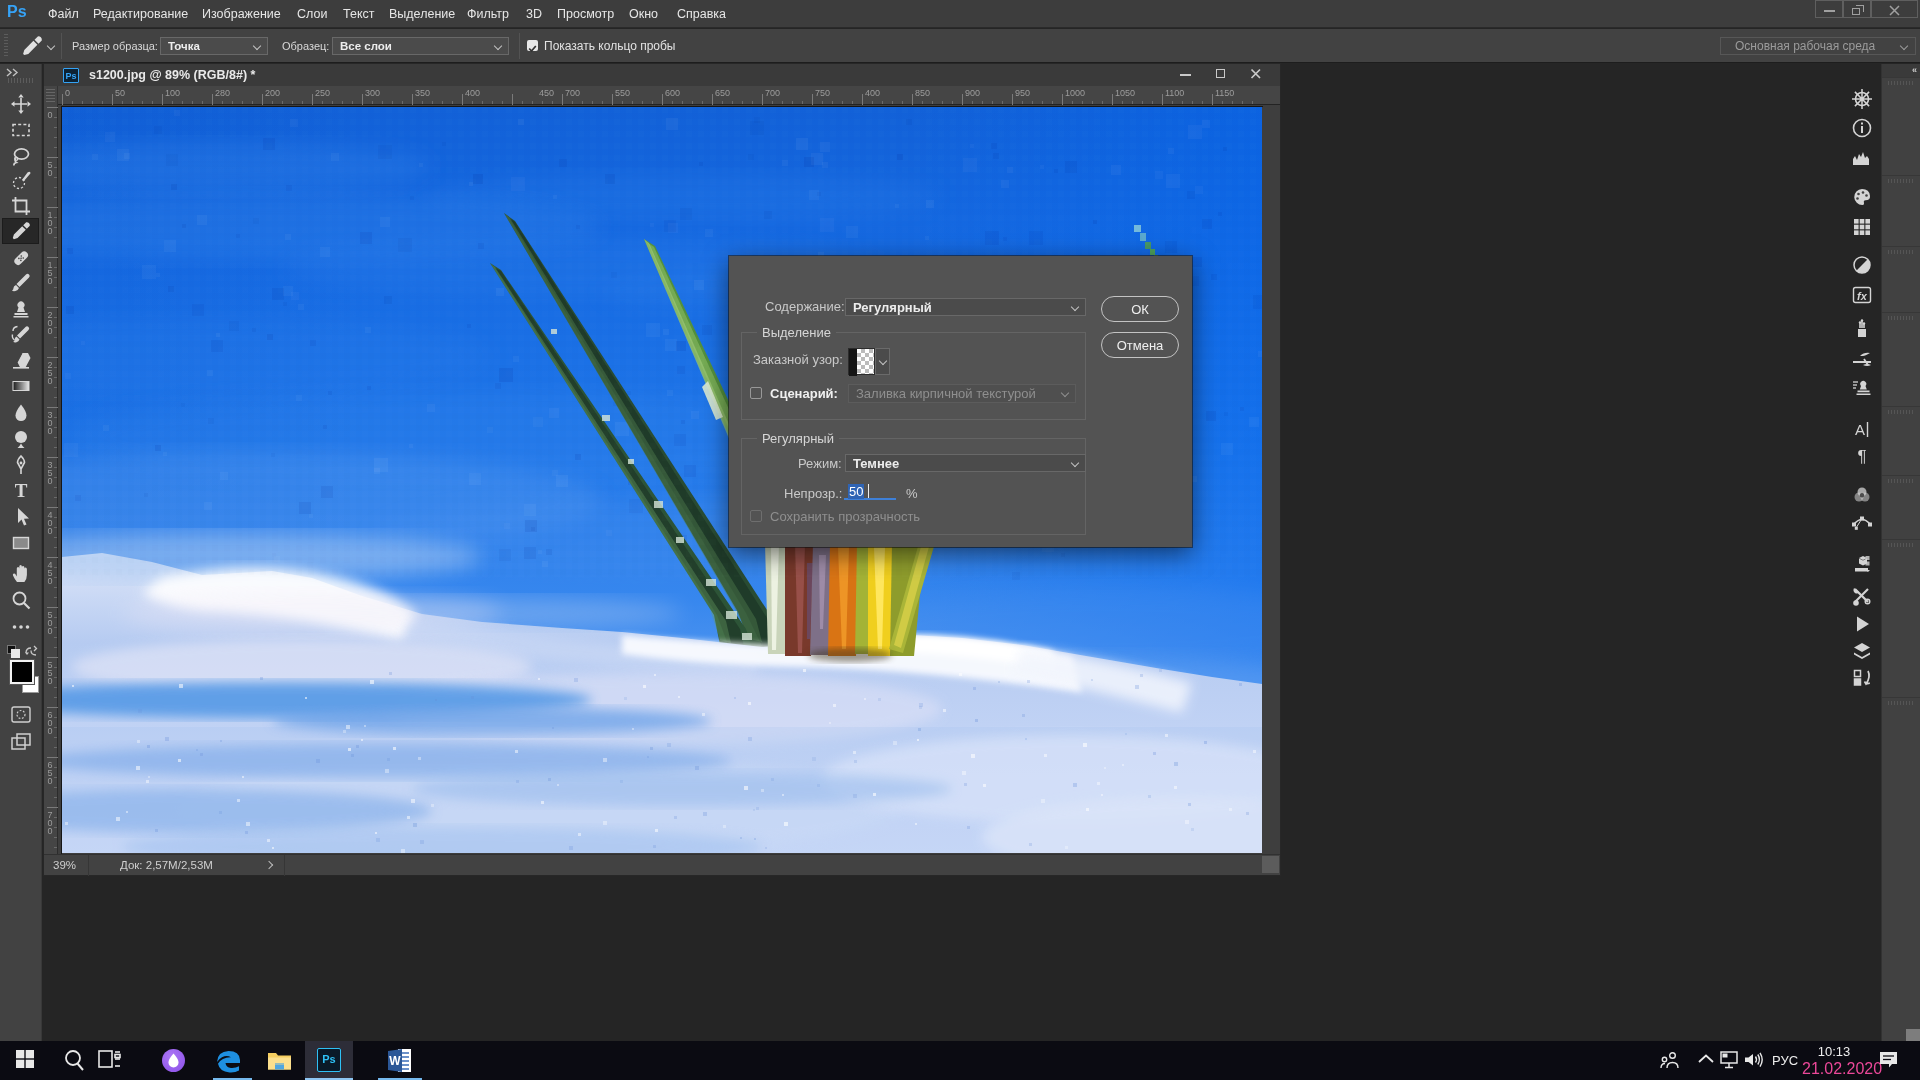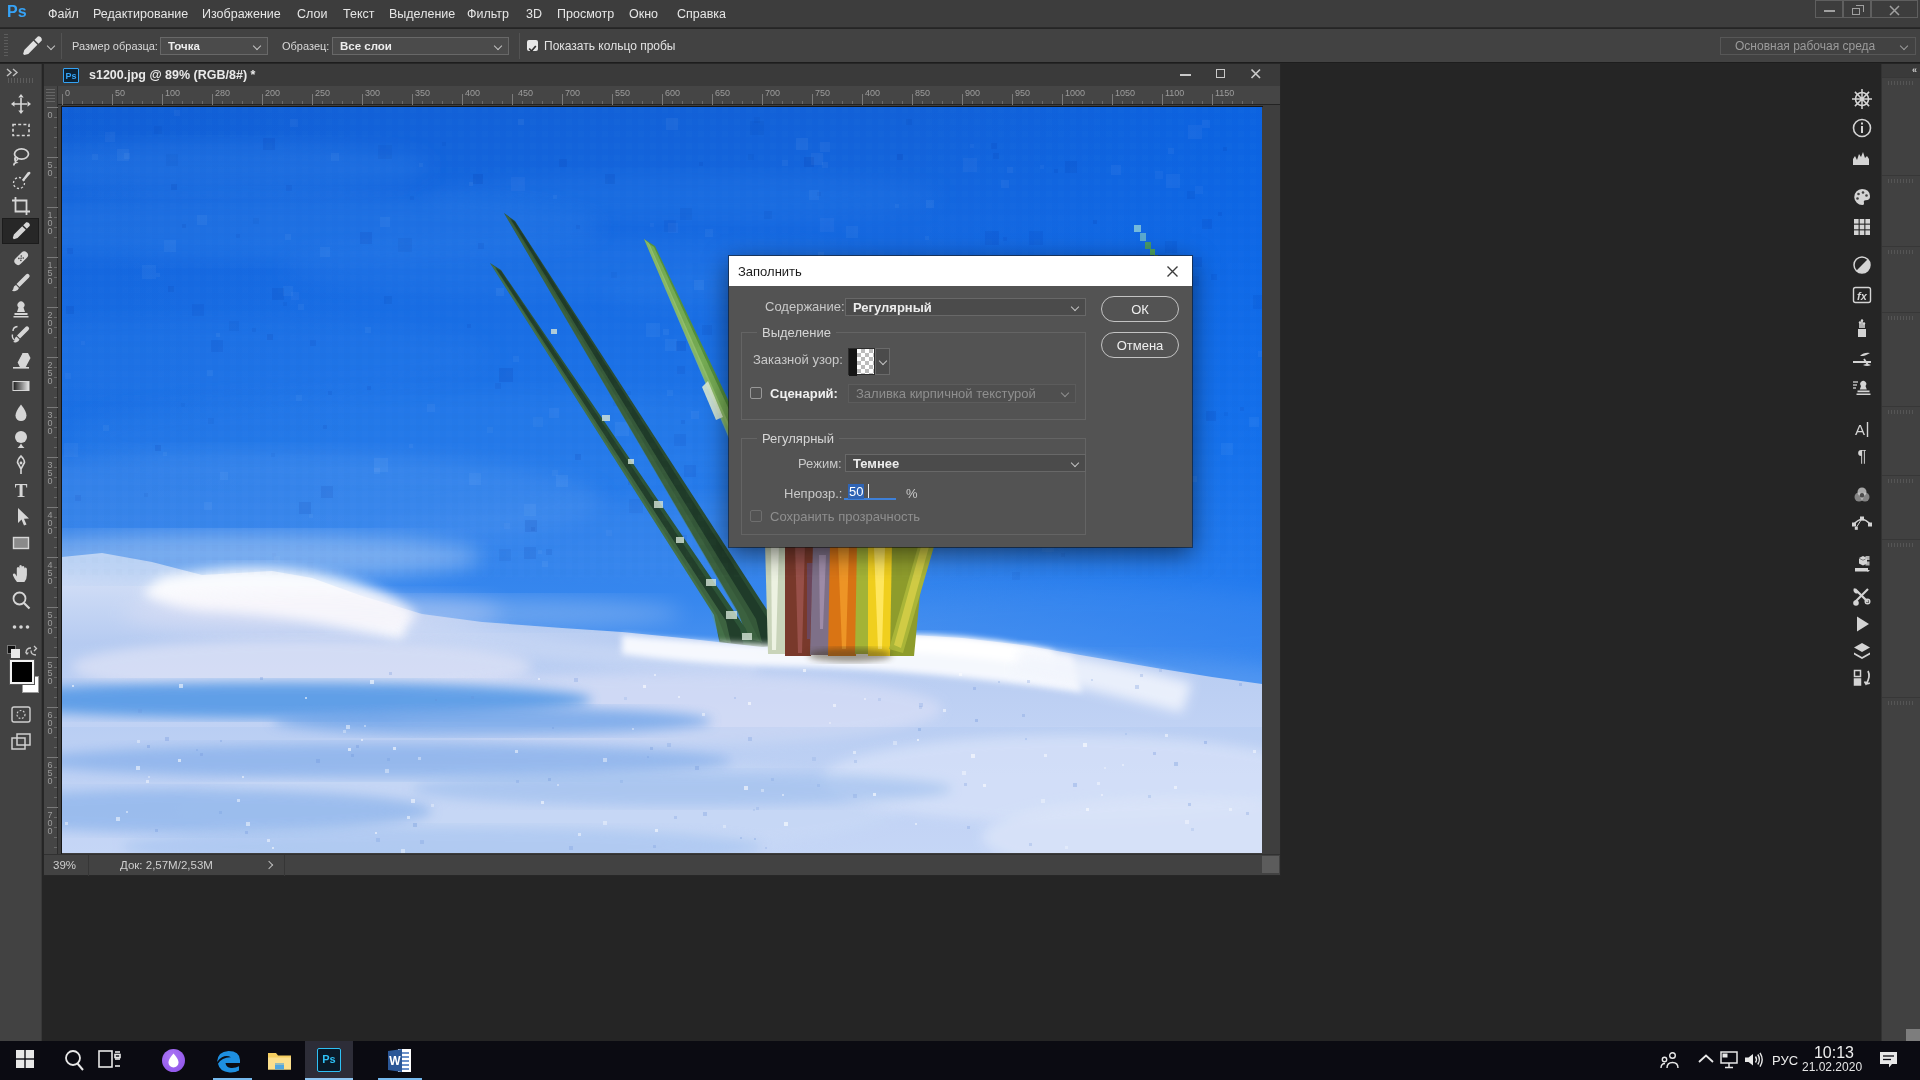--- a/index.html
+++ b/index.html
@@ -242,21 +242,21 @@
 <span class="rlab" style="left:221px;top:3px">200</span>
 <div class="tick" style="left:268px;top:8px;width:1px;height:11px"></div>
 <span class="rlab" style="left:271px;top:3px">250</span>
 <div class="tick" style="left:318px;top:8px;width:1px;height:11px"></div>
 <span class="rlab" style="left:321px;top:3px">300</span>
 <div class="tick" style="left:368px;top:8px;width:1px;height:11px"></div>
 <span class="rlab" style="left:371px;top:3px">350</span>
 <div class="tick" style="left:418px;top:8px;width:1px;height:11px"></div>
 <span class="rlab" style="left:421px;top:3px">400</span>
 <div class="tick" style="left:468px;top:8px;width:1px;height:11px"></div>
-<span class="rlab" style="left:474px;top:3px">450</span>
+<span class="rlab" style="left:495px;top:3px">450</span>
 <div class="tick" style="left:518px;top:8px;width:1px;height:11px"></div>
 <span class="rlab" style="left:521px;top:3px">700</span>
 <div class="tick" style="left:568px;top:8px;width:1px;height:11px"></div>
 <span class="rlab" style="left:571px;top:3px">550</span>
 <div class="tick" style="left:618px;top:8px;width:1px;height:11px"></div>
 <span class="rlab" style="left:621px;top:3px">600</span>
 <div class="tick" style="left:668px;top:8px;width:1px;height:11px"></div>
 <span class="rlab" style="left:671px;top:3px">650</span>
 <div class="tick" style="left:718px;top:8px;width:1px;height:11px"></div>
 <span class="rlab" style="left:721px;top:3px">700</span>
@@ -843,26 +843,20 @@
 </svg>
 <div class="abs" style="left:44px;top:854px;width:1236px;height:21px;background:#424242;border-top:1px solid #313131">
 <span class="abs" style="left:9px;top:4px;color:#cfcfcf;font-size:11.5px">39%</span>
 <div class="abs" style="left:44px;top:0;width:1px;height:21px;background:#363636"></div>
 <span class="abs" style="left:76px;top:4px;color:#cfcfcf;font-size:11.5px">Док: 2,57M/2,53M</span>
 <span class="chev abs" style="left:222px;top:7px;transform:rotate(-45deg);border-color:#bbb"></span>
 <div class="abs" style="left:240px;top:0;width:1px;height:21px;background:#363636"></div>
 <div class="abs" style="left:1218px;top:1px;width:17px;height:17px;background:#5c5c5c"></div>
 </div>
 <div class="abs" style="left:729px;top:256px;width:463px;height:291px;background:#535353;box-shadow:0 7px 24px rgba(0,0,0,.55),0 0 0 1px rgba(30,30,30,.6)">
-<div class="abs" style="left:0;top:0;width:463px;height:30px;background:#ffffff">
-<span class="abs" style="left:9px;top:8px;color:#1c1c1c;font-size:13px">Заполнить</span>
-<svg class="abs" style="left:437px;top:9px" width="13" height="13">
-        <path d="M1.5 1.5 L11.5 11.5 M11.5 1.5 L1.5 11.5" stroke="#3c3c3c" stroke-width="1.4"></path>
-      </svg>
-</div>
 <span class="lab" style="left:36px;top:43px">Содержание:</span>
 <div class="dd" style="left:116px;top:42px;width:241px;height:18px;font-size:13px">Регулярный<span class="chev"></span></div>
 <div class="btn" style="left:372px;top:40px">ОК</div>
 <div class="btn" style="left:372px;top:76px">Отмена</div>
 <div class="grp" style="left:12px;top:76px;width:345px;height:88px"></div>
 <span class="grplab" style="left:28px;top:69px">Выделение</span>
 <span class="lab" style="left:24px;top:96px">Заказной узор:</span>
 <div class="abs" style="left:119px;top:92px;width:27px;height:27px;border:1px solid #2c2c2c;background:conic-gradient(#bbb 90deg,#fff 90deg 180deg,#bbb 180deg 270deg,#fff 270deg);background-size:8px 8px">
       <div class="abs" style="left:0;top:0;width:8px;height:27px;background:#151515"></div>
     </div>
@@ -1138,21 +1132,21 @@
     </svg>
 <svg class="abs" style="left:1744px;top:10px" width="20" height="18">
       <path d="M1 6.5 h3.5 L9 3 v11.5 L4.5 11 H1z" fill="#e8e8e8"></path>
       <g fill="none" stroke="#e8e8e8" stroke-width="1.4">
         <path d="M11.5 5.5 q2 3 0 6"></path>
         <path d="M13.8 3.5 q3.2 5 0 10"></path>
         <path d="M16 1.8 q4.4 7 0 13.8"></path>
       </g>
     </svg>
 <span class="abs" style="left:1772px;top:12px;color:#eee;font-size:13px">РУС</span>
-<span class="abs" style="left:1808px;top:3px;width:52px;text-align:center;color:#eee;font-size:16px">10:13</span>
-<span class="abs" style="left:1802px;top:19px;width:64px;color:#e5e5e5;font-size:12px">21.02.2020</span>
+<span class="abs" style="left:1808px;top:3px;width:52px;text-align:center;color:#eee;font-size:13px">10:13</span>
+<span class="abs" style="left:1802px;top:19px;width:64px;text-align:center;color:#ec4899;font-size:16px">21.02.2020</span>
 <svg class="abs" style="left:1879px;top:10px" width="19" height="18">
       <path d="M1 1 h17 v12 h-5 l-3 3.5 v-3.5 h-9z" fill="#e8e8e8"></path>
       <g stroke="#0b0b12" stroke-width="1.3">
         <line x1="4" y1="5" x2="15" y2="5"></line>
         <line x1="4" y1="8.5" x2="12" y2="8.5"></line>
       </g>
     </svg>
 </div>
 </body></html>

